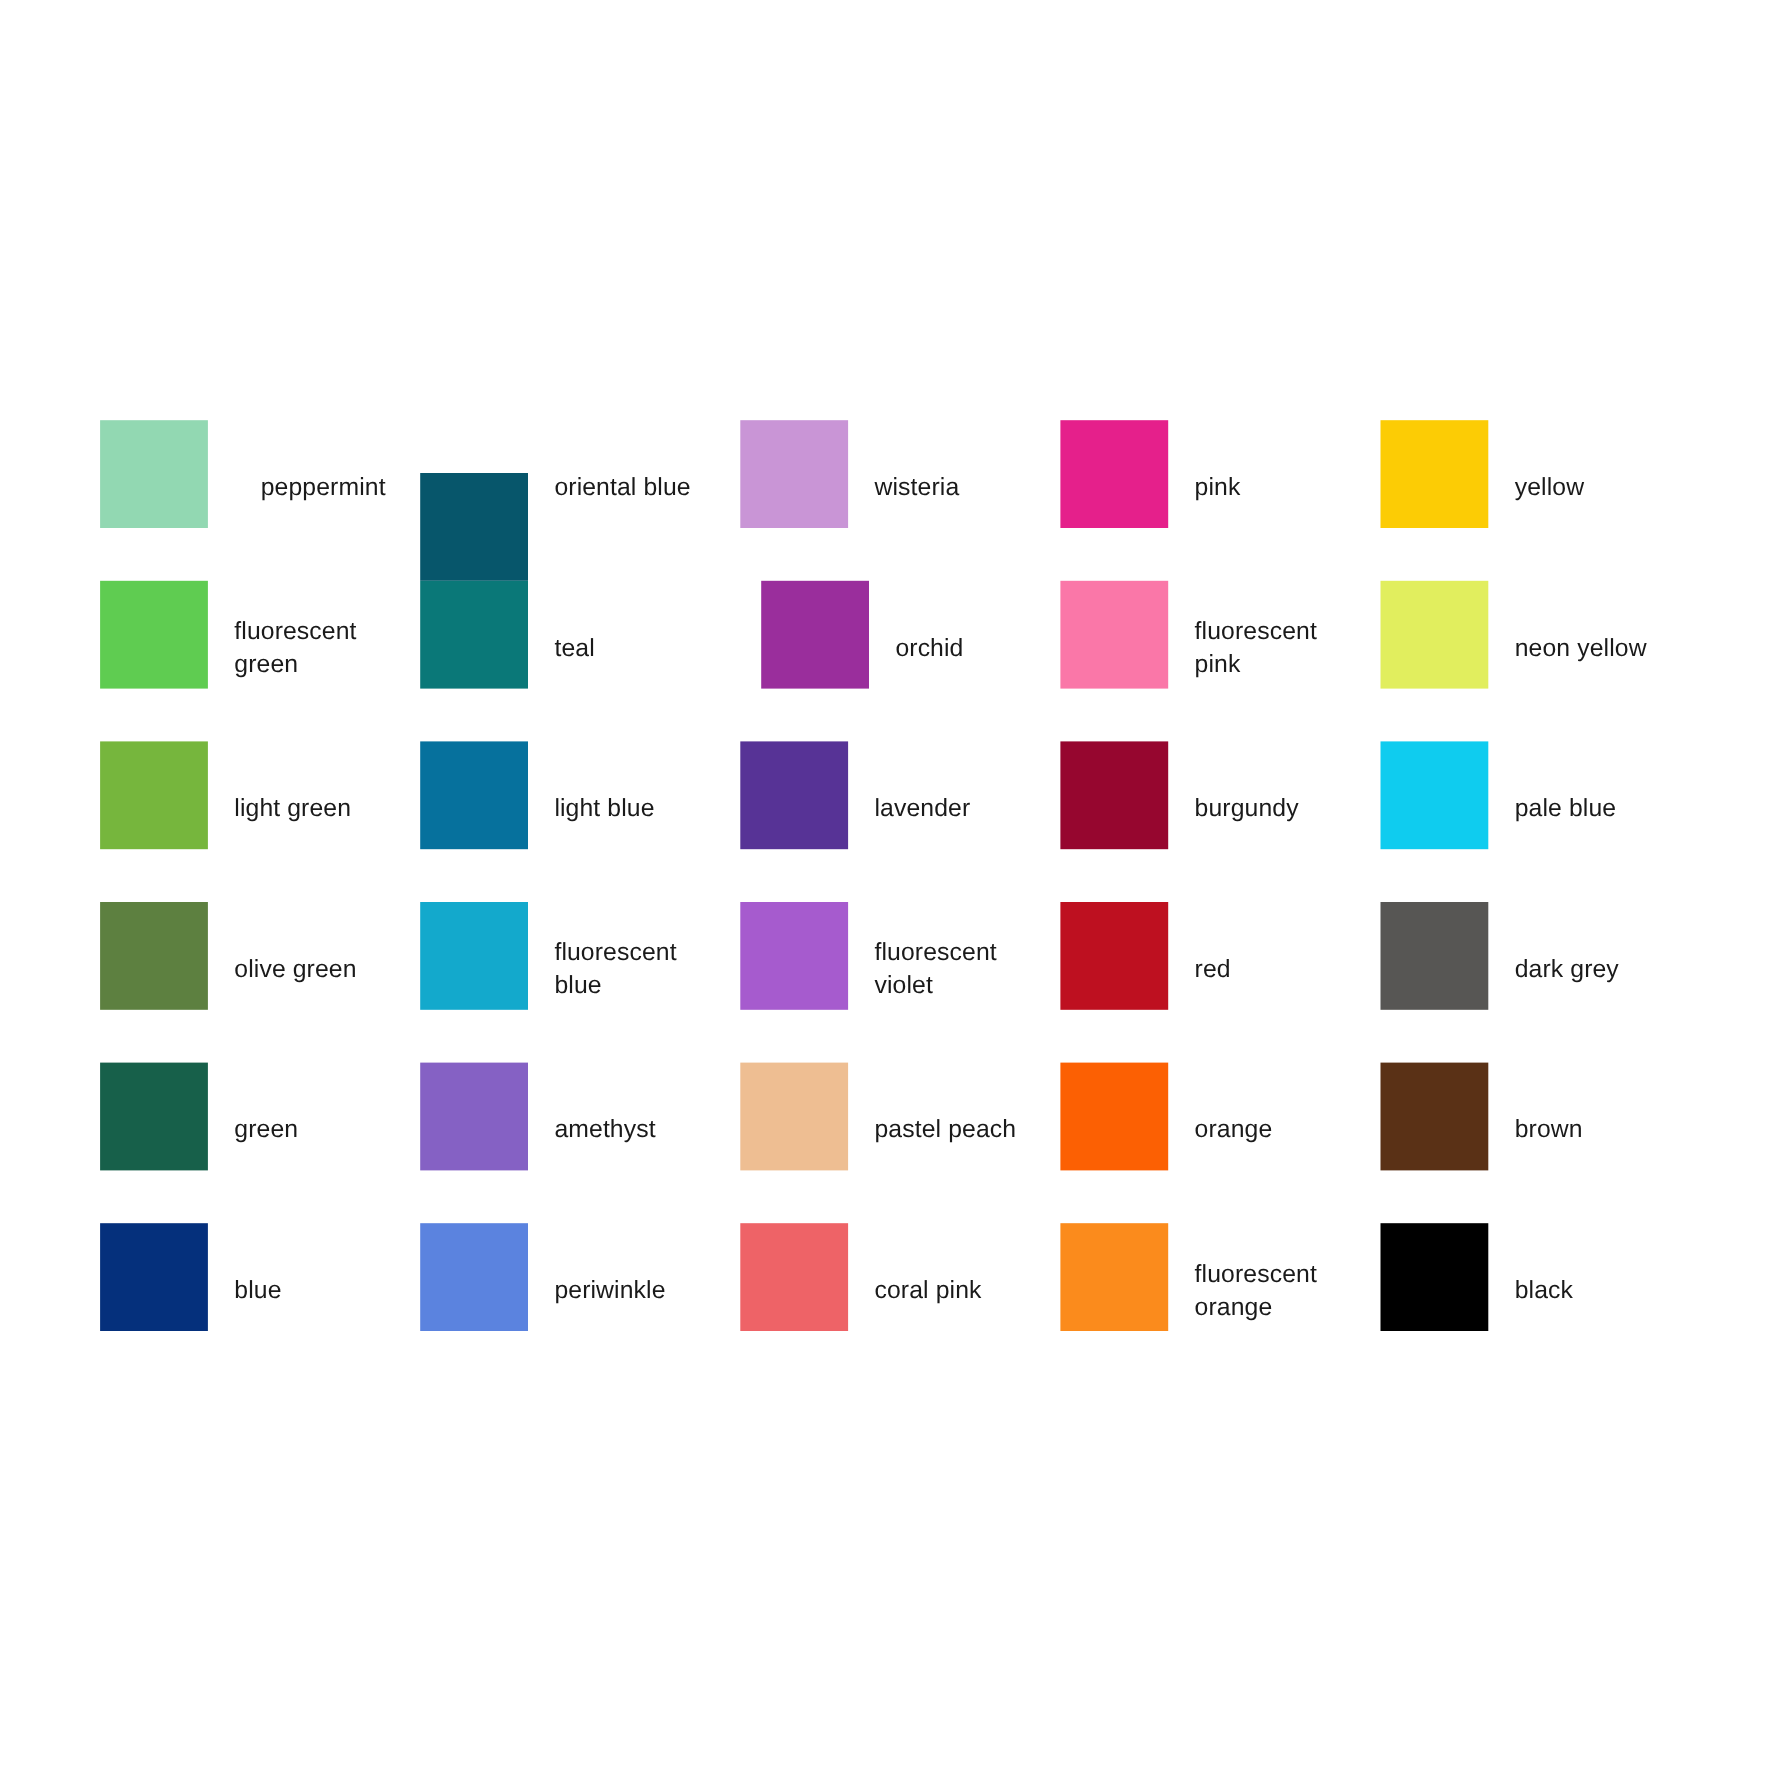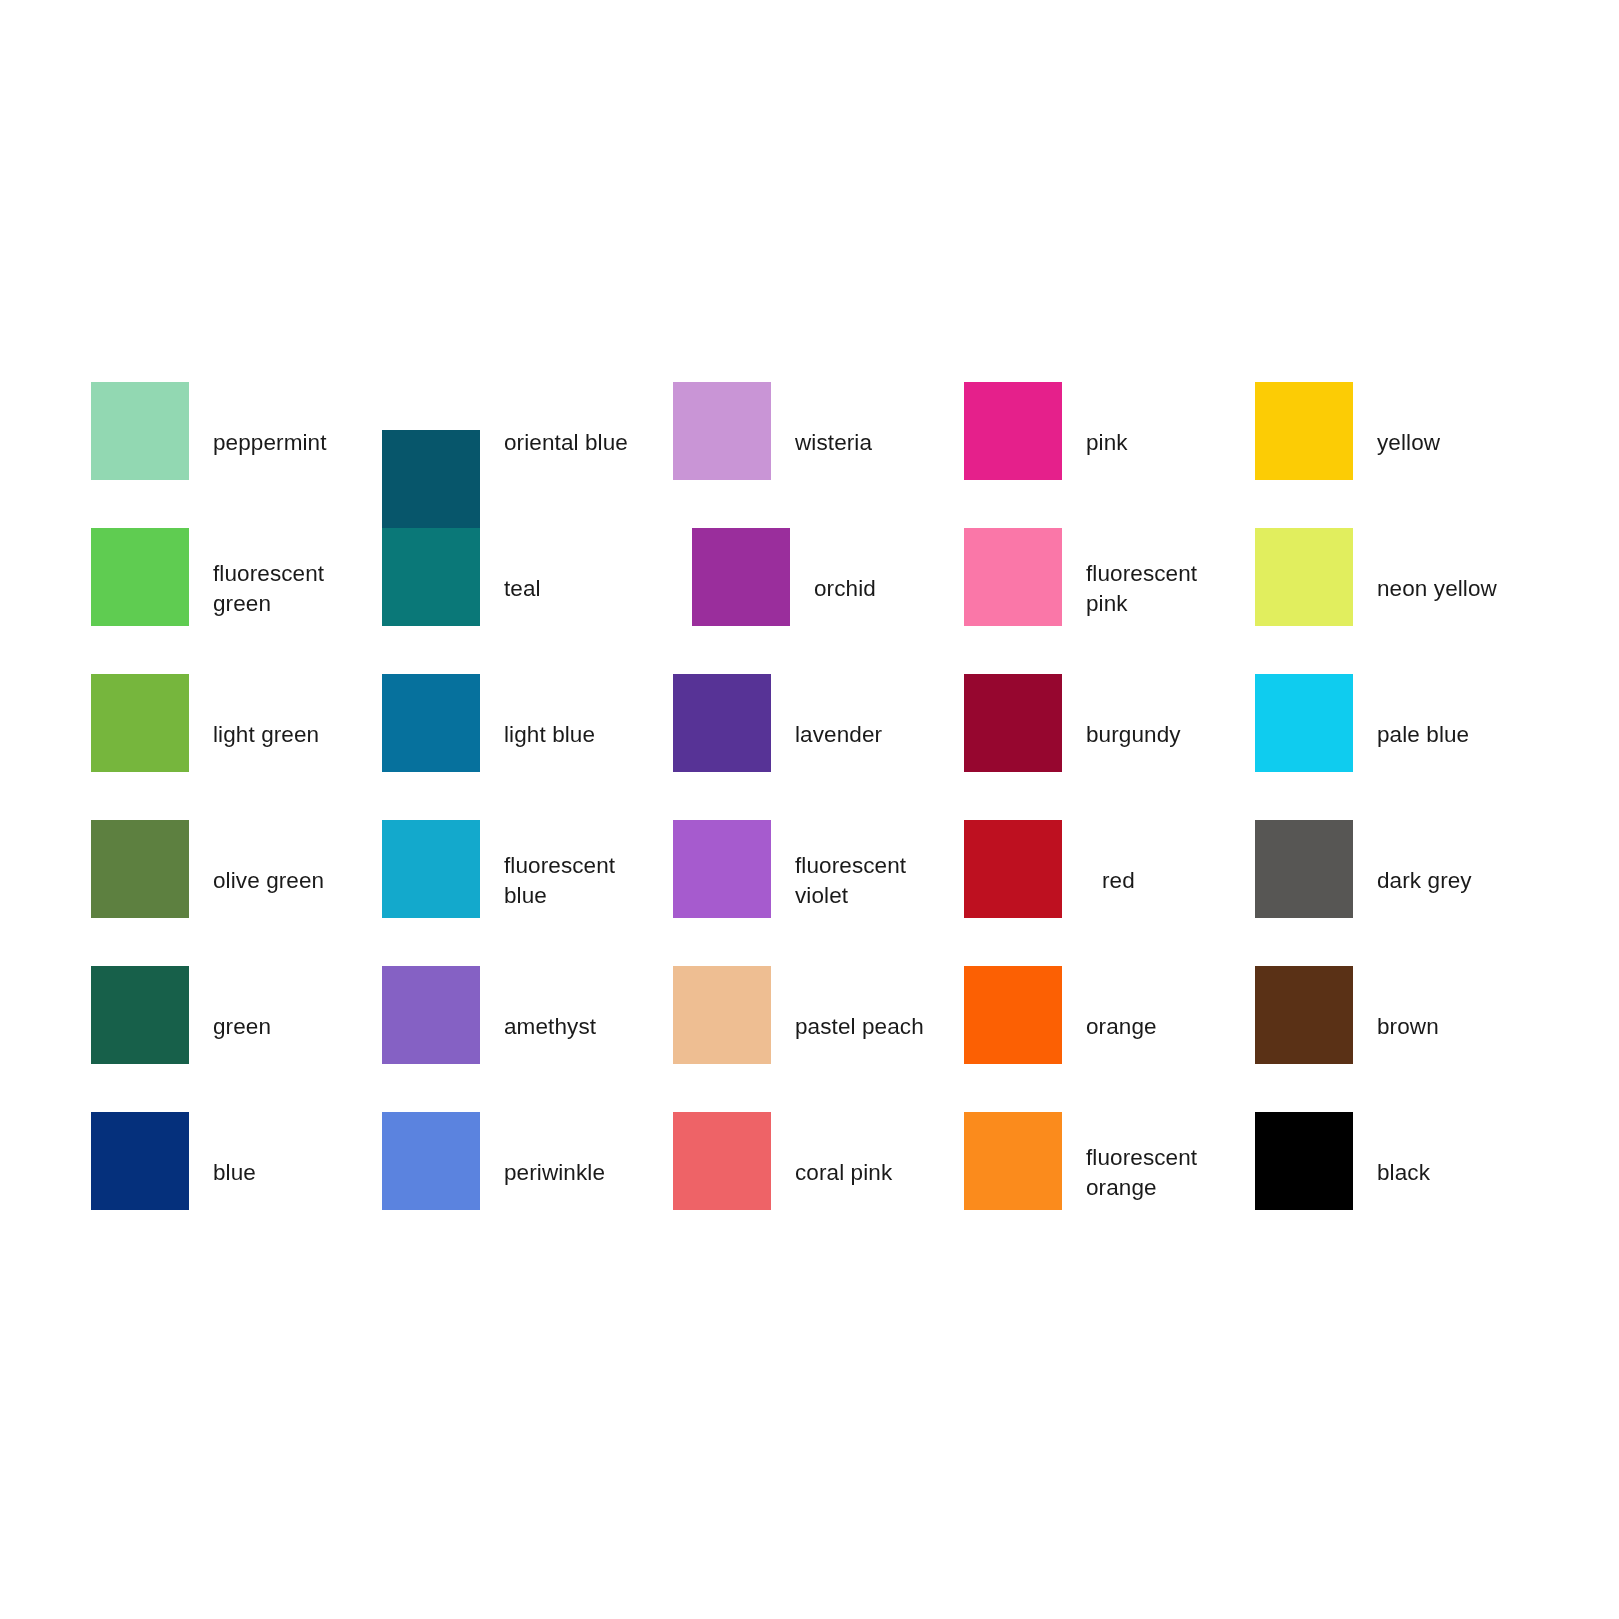--- a/index.html
+++ b/index.html
@@ -58,21 +58,21 @@
     font-family: "Liberation Sans", "DejaVu Sans", sans-serif;
     letter-spacing: 0.1px;
     white-space: pre-line;
   }
 </style>
 </head>
 <body>
 
 <div id="palette-sheet">
   <div id="swatch-grid">
-      <div class="swatch-cell" style="grid-area: 1 / 1;">
+      <div class="swatch-cell" style="grid-area: 1 / 1; gap: 24px;">
         <span class="swatch-chip" style="background-color: rgb(146, 216, 178);"></span>
         <span class="swatch-label">peppermint</span>
       </div>
       <div class="swatch-cell" style="grid-area: 1 / 2; align-items: flex-end;">
         <span class="swatch-chip" style="background-color: rgb(7, 86, 107);"></span>
         <span class="swatch-label">oriental blue</span>
       </div>
       <div class="swatch-cell" style="grid-area: 1 / 3;">
         <span class="swatch-chip" style="background-color: rgb(201, 149, 214);"></span>
         <span class="swatch-label">wisteria</span>
@@ -134,21 +134,21 @@
       <div class="swatch-cell" style="grid-area: 4 / 2;">
         <span class="swatch-chip" style="background-color: rgb(19, 169, 204);"></span>
         <span class="swatch-label">fluorescent
 blue</span>
       </div>
       <div class="swatch-cell" style="grid-area: 4 / 3;">
         <span class="swatch-chip" style="background-color: rgb(166, 91, 206);"></span>
         <span class="swatch-label">fluorescent
 violet</span>
       </div>
-      <div class="swatch-cell" style="grid-area: 4 / 4; gap: 16px;">
+      <div class="swatch-cell" style="grid-area: 4 / 4;">
         <span class="swatch-chip" style="background-color: rgb(190, 16, 32);"></span>
         <span class="swatch-label">red</span>
       </div>
       <div class="swatch-cell" style="grid-area: 4 / 5;">
         <span class="swatch-chip" style="background-color: rgb(87, 86, 84);"></span>
         <span class="swatch-label">dark grey</span>
       </div>
       <div class="swatch-cell" style="grid-area: 5 / 1;">
         <span class="swatch-chip" style="background-color: rgb(23, 96, 74);"></span>
         <span class="swatch-label">green</span>

